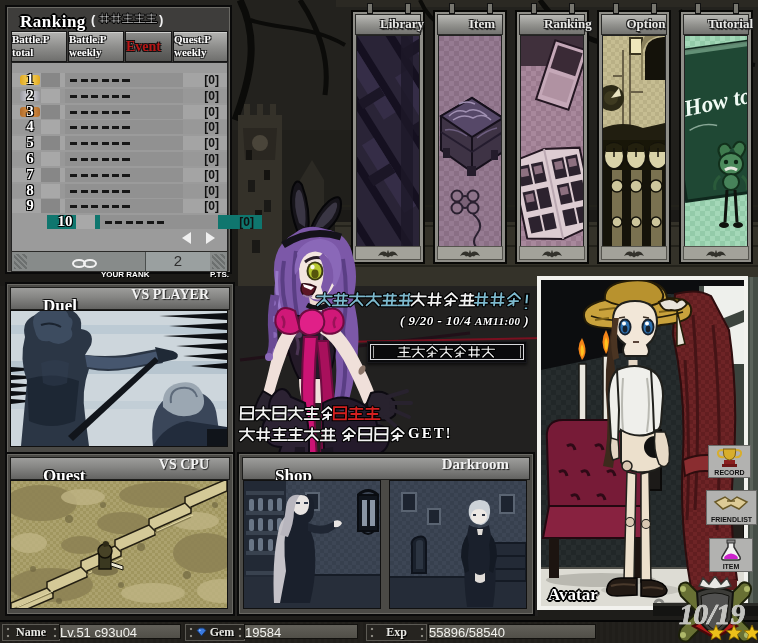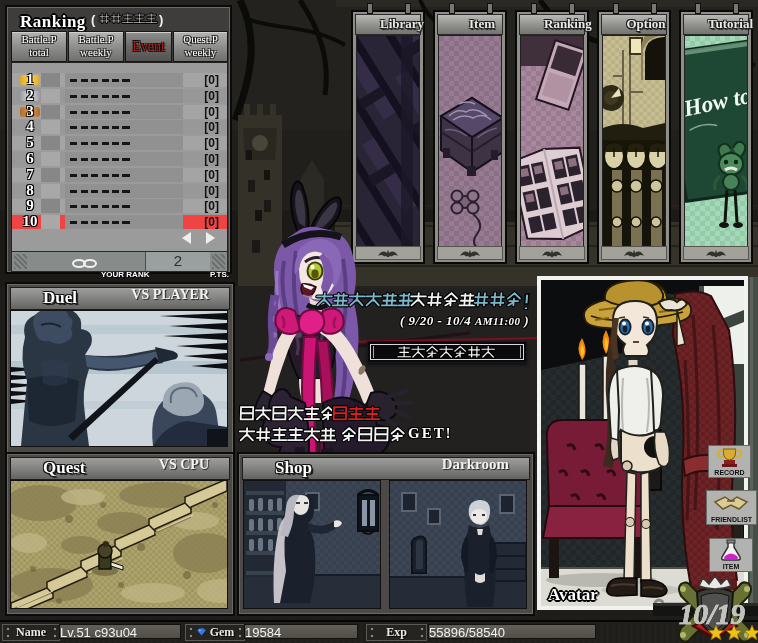--- a/index.html
+++ b/index.html
@@ -4,26 +4,26 @@
 <style>
 html,body{margin:0;padding:0;background:#000;}
 #stage{position:relative;width:758px;height:643px;background:#171714;overflow:hidden;font-family:"Liberation Sans",sans-serif;}
 .abs{position:absolute;}
 .serifb{font-family:"Liberation Serif",serif;font-weight:bold;}
 .outline1{text-shadow:-1px -1px 0 #000,1px -1px 0 #000,-1px 1px 0 #000,1px 1px 0 #000;}
 .outline2{text-shadow:-1px -1px 0 #000,1px -1px 0 #000,-1px 1px 0 #000,1px 1px 0 #000,-2px 0 0 #000,2px 0 0 #000,0 -2px 0 #000,0 2px 0 #000;}
 
 .frame{position:absolute;background:#4b4a46;border:2px solid #0a0a0a;box-shadow:inset 0 0 0 1px #6a6964;}
 .phead{position:absolute;left:3px;right:3px;top:3px;height:21px;background:linear-gradient(#9d9d9b,#858583 45%,#636361);border:1px solid #1d1d1b;}
-.ptitle{position:absolute;left:9px;top:4px;font-family:"Liberation Serif",serif;font-weight:bold;font-size:17px;color:#fff;letter-spacing:0px;text-shadow:-1px -1px 0 #111,1px -1px 0 #111,-1px 1px 0 #111,2px 2px 1px #111;padding-left:27px;}
+.ptitle{position:absolute;left:9px;top:12px;font-family:"Liberation Serif",serif;font-weight:bold;font-size:17px;color:#fff;letter-spacing:0px;text-shadow:-1px -1px 0 #111,1px -1px 0 #111,-1px 1px 0 #111,2px 2px 1px #111;padding-left:27px;}
 .pvs{position:absolute;right:24px;top:3px;font-family:"Liberation Serif",serif;font-weight:bold;font-size:14px;color:#f2f2f2;text-shadow:1px 1px 1px #222;}
 .pimg{position:absolute;border:1px solid #111;overflow:hidden;}
 
 .tab{position:absolute;top:0;width:54px;height:29px;background:linear-gradient(#b4b4b2,#8f8f8d 50%,#6f6f6d);border:1px solid #161616;box-shadow:inset 0 1px 0 #cfcfcd;}
-.tab span{display:block;text-align:center;font-family:"Liberation Serif",serif;font-weight:normal;font-size:11px;line-height:13px;margin-top:1px;color:#fff;text-shadow:-1px -1px 0 #222,1px -1px 0 #222,-1px 1px 0 #222,1px 1px 0 #222;}
+.tab span{display:block;font-family:"Liberation Serif",serif;font-weight:bold;font-size:11px;line-height:13px;margin-top:1px;color:#fff;text-shadow:-1px -1px 0 #222,1px -1px 0 #222,-1px 1px 0 #222,1px 1px 0 #222;}
 .tabsel{width:45px;background:linear-gradient(#8f8f8d,#6a6a68 50%,#525250);}
 .tabsel span{text-shadow:-1px -1px 0 #111,1px -1px 0 #111,-1px 1px 0 #111,1px 1px 0 #111;}
 .rrow{position:absolute;left:0;width:100%;height:14px;}
 .rnum{position:absolute;left:6px;top:-2px;width:24px;text-align:center;font-family:"Liberation Serif",serif;font-weight:bold;font-size:15px;color:#fff;text-shadow:-1px -1px 0 #000,1px -1px 0 #000,-1px 1px 0 #000,1px 1px 0 #000;}
 .rsq{position:absolute;left:29px;top:0;width:19px;height:14px;background:#878787;}
 .rdash{position:absolute;left:53px;top:0;width:118px;height:14px;background-color:#919191;background-image:repeating-linear-gradient(90deg,#161616 0 7px,rgba(0,0,0,0) 7px 10.5px);background-size:60px 3px;background-repeat:no-repeat;background-position:5px 6px;}
 .rzero{position:absolute;right:8px;top:0px;color:#111;font-size:12px;font-weight:bold;line-height:14px;}
 .medal{position:absolute;left:8px;top:2px;width:20px;height:10px;border-radius:3px;}
 
 .banner{position:absolute;top:10px;width:74px;height:254px;background:#8f8e88;border:2px solid #080806;box-sizing:border-box;}
@@ -159,21 +159,21 @@
           <div class="rnum">8</div>
           <div class="rdash"></div>
           <div class="rzero">[0]</div>
         </div>
       <div class="rrow" style="top:136px;background:#a4a4a4;">
           <div class="rsq"></div>
           <div class="rnum">9</div>
           <div class="rdash"></div>
           <div class="rzero">[0]</div>
         </div>
-      <div class="rrow" style="top:152px;background:#ef4444;">
+      <div class="rrow" style="top:152px;background:#0f766e;margin-left:35px;">
           <div class="rsq" style="background:#a8a8a8;"></div>
           <div class="rnum">10</div>
           <div class="rdash"></div>
           <div class="rzero">[0]</div>
         </div>
       <div class="abs" style="right:36px;bottom:7px;width:0;height:0;border:6px solid transparent;border-right:9px solid #efefef;border-left:none;"></div>
       <div class="abs" style="right:12px;bottom:7px;width:0;height:0;border:6px solid transparent;border-left:9px solid #efefef;border-right:none;"></div>
     </div>
 
     <div class="abs" style="left:4px;top:244px;width:215px;height:19px;background:#878b8a;border:1px solid #2a2a28;">

